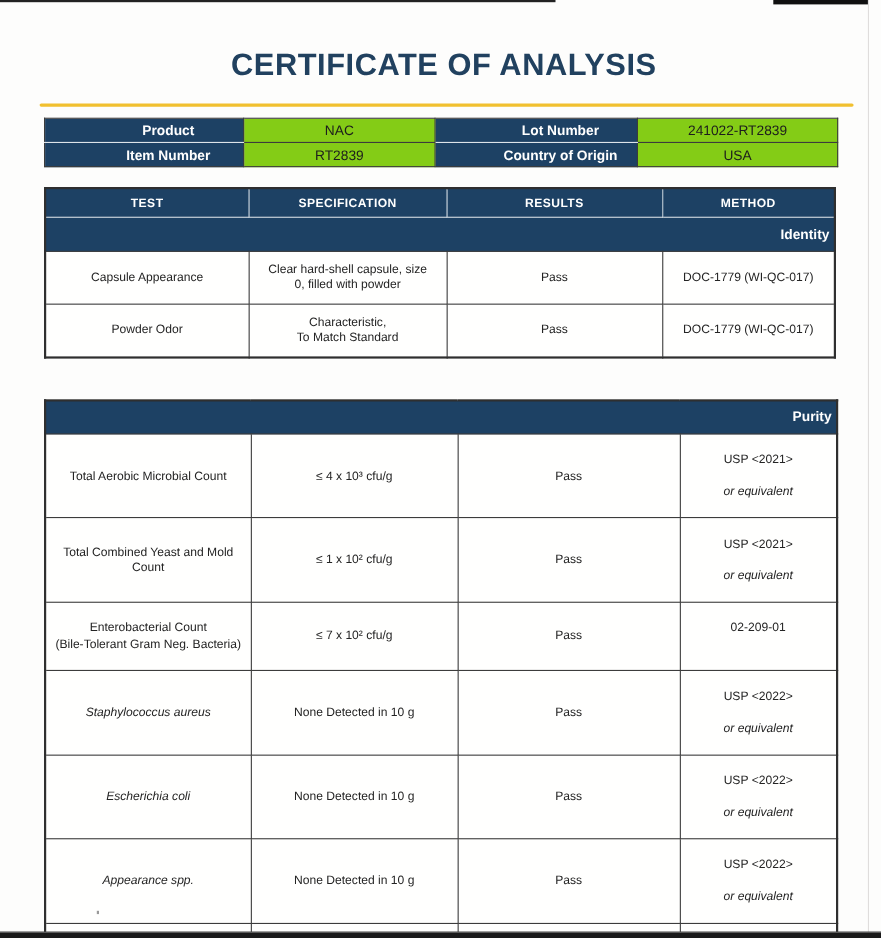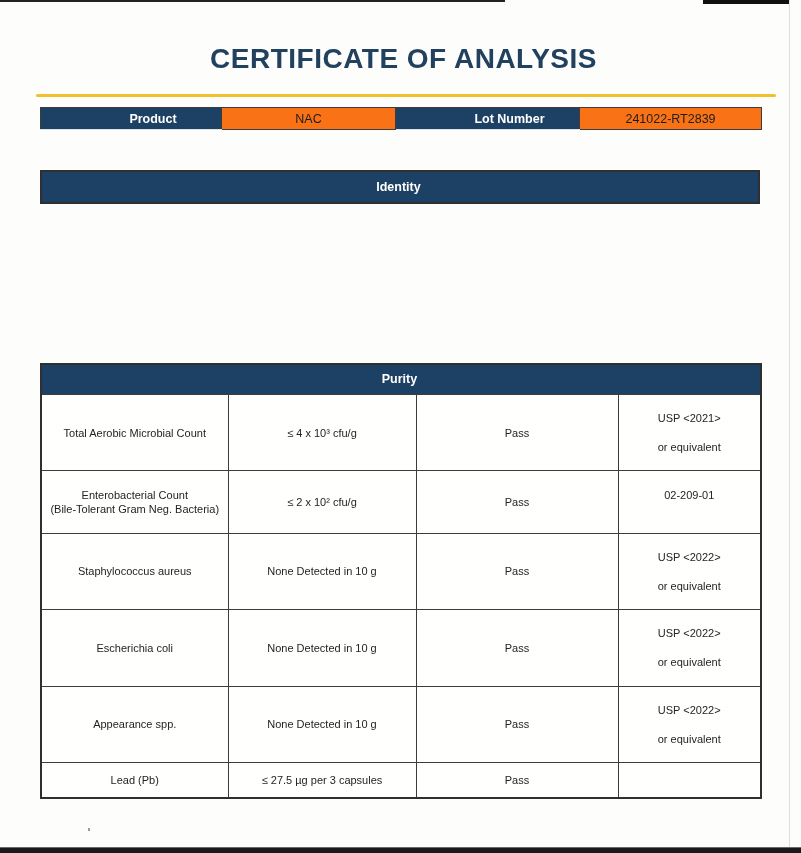--- a/index.html
+++ b/index.html
@@ -23,56 +23,56 @@
     background: #f1c02f; border-radius: 2px;
   }
   table { border-collapse: collapse; table-layout: fixed; }
 
   
   .info { position: absolute; top: 107px; left: 40px; }
   .info td {
     border: 1px solid #3c3c3c; height: 21px;
     text-align: center; vertical-align: middle;
     font-size: 12.5px; padding: 0 4px;
-    background: #f97316; color: #1d1d1d;
+    background: #84cc16; color: #1d1d1d;
   }
   .info td.navy {
     background: #1d4164; color: #ffffff; font-weight: 600; padding-left: 48px;
   }
   .info tr:first-child td.navy { border-bottom-color: #dde3e9; }
 
   
   .results { position: absolute; left: 40px; border: 2px solid #2f2f2f; }
   .results th {
     background: #1d4164; color: #fff;
     font-size: 11px; font-weight: 700; letter-spacing: .4px;
     height: 23px; text-align: center; vertical-align: middle;
     border: 1px solid #3c3c3c;
     border-right-color: #b9c6d2;
     border-bottom-color: #cfd8df;
   }
   .results tr.section td {
     background: #1d4164; color: #fff;
-    text-align: center; padding-left: 1px;
+    text-align: right; padding-left: 1px;
     font-size: 12.5px; font-weight: 600;
     height: 26px; border: 1px solid #3c3c3c;
   }
   .results td {
     border: 1px solid #3c3c3c;
     font-size: 11px; color: #242424;
     text-align: center; vertical-align: middle;
     white-space: pre-line; line-height: 1.3;
     padding: 2px 4px; background: #fffffe;
   }
   .t1 td.data { height: 36px; }
   .t2 { top: 363px; }
   .t2 tr.section td { height: 25px; margin-top: 21px; }
   .t2 td.data { height: 30px; }
-  .it { }
-  .method .eq { }
+  .it { font-style: italic; }
+  .method .eq { font-style: italic; }
 
   
   .scan-top    { position: absolute; top: 0; left: 0; width: 505px; height: 2px; background: #222; }
   .scan-mark   { position: absolute; top: 0; left: 703px; width: 86px; height: 4px; background: #101010; }
   .scan-right  { position: absolute; top: 0; left: 789px; width: 1px; height: 853px; background: rgba(90,80,80,.18); }
   .scan-bottom { position: absolute; left: 0; bottom: 0; width: 801px; height: 5px; background: #1a1a1a; border-top: 1px solid #6a6a6a; }
   .speck { position: absolute; left: 88px; top: 828px; width: 2px; height: 3px; background: #9a9a9a; }
 </style>
 </head>
 <body>
@@ -91,33 +91,63 @@
       <col style="width:184px">
       <col style="width:182px">
     </colgroup>
   <tbody>
       <tr>
     <td class="navy">Product</td>
     <td>NAC</td>
     <td class="navy">Lot Number</td>
     <td>241022-RT2839</td>
   </tr>
+  <tr>
+    <td class="navy">Item Number</td>
+    <td>RT2839</td>
+    <td class="navy">Country of Origin</td>
+    <td>USA</td>
+  </tr>
 </tbody>
   </table>
 
 <table class="results t1" style="top:170px">
   <colgroup>
       <col style="width:185px">
       <col style="width:180px">
       <col style="width:196px">
       <col style="width:157px">
     </colgroup>
   <tbody>
+      <tr>
+    <th>TEST</th>
+    <th>SPECIFICATION</th>
+    <th>RESULTS</th>
+    <th>METHOD</th>
+  </tr>
   <tr class="section">
     <td colspan="4">Identity</td>
+  </tr>
+  <tr>
+    <td class="data">Capsule Appearance</td>
+    <td class="data">Clear hard-shell capsule, size
+0, filled with powder</td>
+    <td class="data">Pass</td>
+    <td class="data method">
+      <div>DOC-1779 (WI-QC-017)</div>
+    </td>
+  </tr>
+  <tr>
+    <td class="data">Powder Odor</td>
+    <td class="data">Characteristic,
+To Match Standard</td>
+    <td class="data">Pass</td>
+    <td class="data method">
+      <div>DOC-1779 (WI-QC-017)</div>
+    </td>
   </tr>
 </tbody>
   </table>
 
 <table class="results t2">
   <colgroup>
       <col style="width:187px">
       <col style="width:188px">
       <col style="width:202px">
       <col style="width:143px">
@@ -129,23 +159,33 @@
   <tr>
     <td class="data">Total Aerobic Microbial Count</td>
     <td class="data">≤ 4 x 10³ cfu/g</td>
     <td class="data">Pass</td>
     <td class="data method">
       <div>USP &lt;2021&gt;</div>
       <div class="eq">or equivalent</div>
     </td>
   </tr>
   <tr>
+    <td class="data">Total Combined Yeast and Mold
+Count</td>
+    <td class="data">≤ 1 x 10² cfu/g</td>
+    <td class="data">Pass</td>
+    <td class="data method">
+      <div>USP &lt;2021&gt;</div>
+      <div class="eq">or equivalent</div>
+    </td>
+  </tr>
+  <tr>
     <td class="data">Enterobacterial Count
 (Bile-Tolerant Gram Neg. Bacteria)</td>
-    <td class="data">≤ 2 x 10² cfu/g</td>
+    <td class="data">≤ 7 x 10² cfu/g</td>
     <td class="data">Pass</td>
     <td class="data method">
       <div>02-209-01</div>
       <div class="eq"></div>
     </td>
   </tr>
   <tr>
     <td class="data it">Staphylococcus aureus</td>
     <td class="data">None Detected in 10 g</td>
     <td class="data">Pass</td>

